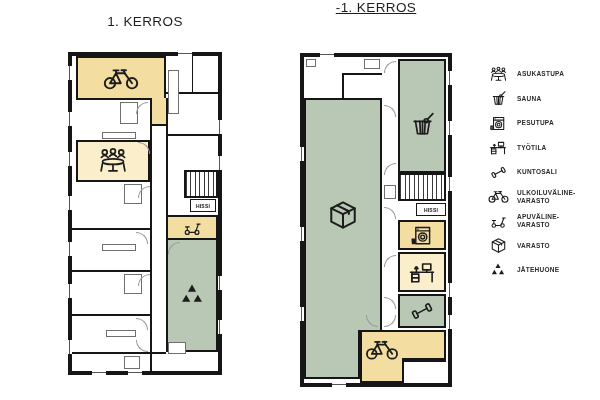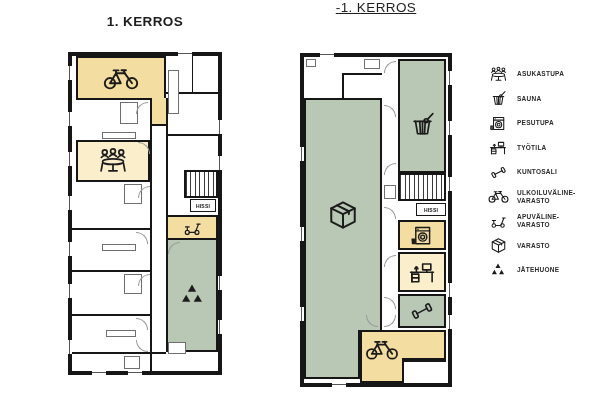--- a/index.html
+++ b/index.html
@@ -118,21 +118,21 @@
       <path d="M12 2.4 L15.8 9 H8.2 Z"></path>
       <path d="M12 2.4 L15.8 9 H8.2 Z" transform="rotate(120 12 13)"></path>
       <path d="M12 2.4 L15.8 9 H8.2 Z" transform="rotate(240 12 13)"></path>
     </g>
   </symbol>
 </defs>
 </svg>
 
 <div class="canvas">
 
-  <div class="title" style="left:68px;top:14px;width:154px;font-weight:bold;">1. KERROS</div>
+  <div class="title" style="left:68px;top:14px;width:154px;">1. KERROS</div>
   <div class="title" style="left:300px;top:0;width:152px;text-decoration:underline;">-1. KERROS</div>
 
   <div class="plan" style="left:68px;top:52px;width:146px;height:315px;">
 
     <div class="room tan" style="left:4px;top:0;width:90px;height:44px;">
       <svg class="ic" width="36" height="25">
           <use href="#sym-bike"></use>
         </svg>
     </div>
     <div class="room tan" style="left:78px;top:42px;width:18px;height:28px;border-top:none;"></div>

